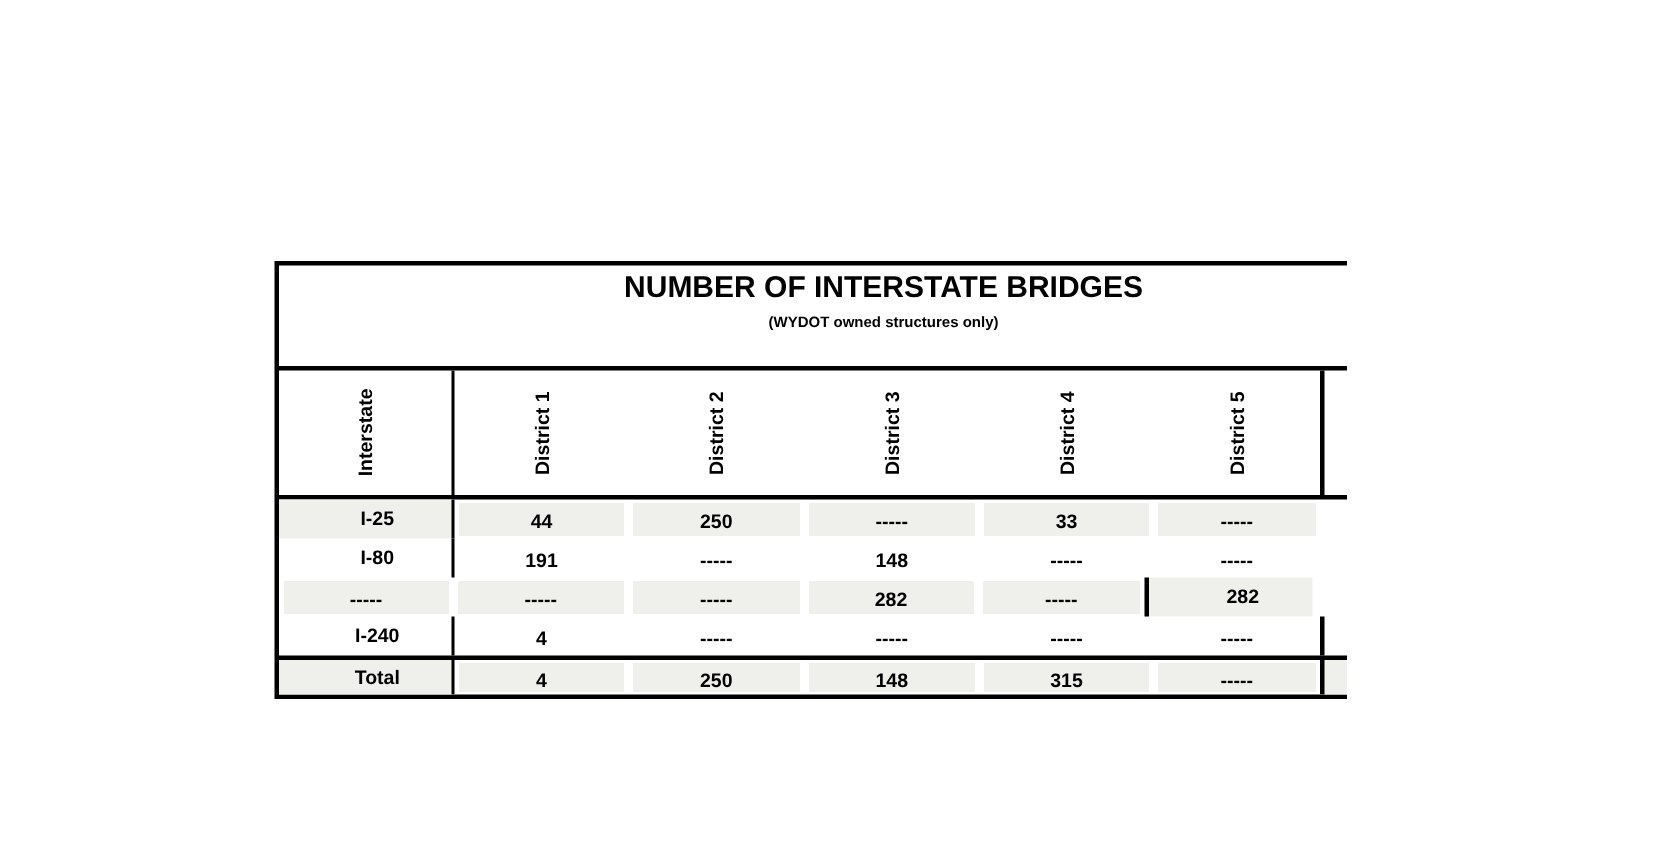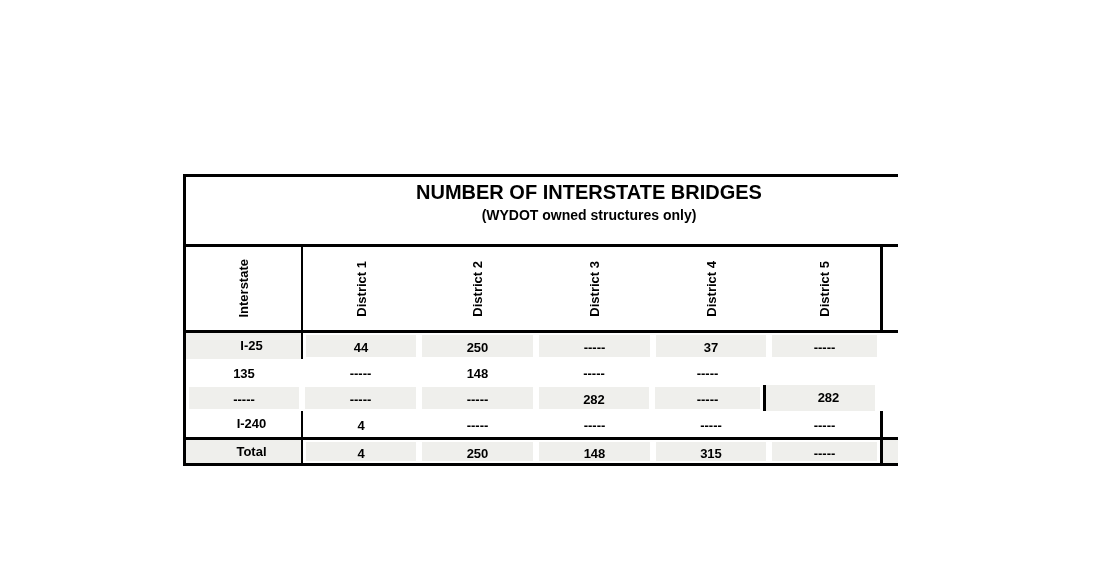--- a/index.html
+++ b/index.html
@@ -33,21 +33,21 @@
     padding-top: 3px;
   }
   .title-main {
     font-size: 20px;
     font-weight: bold;
     line-height: 25px;
     color: #000;
     letter-spacing: 0px;
   }
   .title-sub {
-    font-size: 14px;
+    font-size: 10px;
     font-weight: bold;
     line-height: 21px;
     color: #000;
   }
   .header-row {
     display: flex;
     box-sizing: border-box;
     height: 86px;
     border-bottom: 3px solid var(--border, #000);
   }
@@ -134,26 +134,27 @@
       <div class="hcell w6 c-total">
         <span class="vert">Total</span>
       </div>
     </div>
 
     <div class="row shaded">
       <div class="cell w0 c-int">I-25</div>
       <div class="cell w1 gapbg">44</div>
       <div class="cell w2 gapbg">250</div>
       <div class="cell w3 gapbg">-----</div>
-      <div class="cell w4 gapbg">37</div>
+      <div class="cell w4 gapbg">33</div>
       <div class="cell w5 gapbg">-----</div>
     </div>
 
     <div class="row">
-      <div class="cell w1 gapbg">135</div>
+      <div class="cell w0 c-int">I-80</div>
+      <div class="cell w1 gapbg">191</div>
       <div class="cell w2 gapbg">-----</div>
       <div class="cell w3 gapbg">148</div>
       <div class="cell w4 gapbg">-----</div>
       <div class="cell w5 gapbg">-----</div>
     </div>
 
     <div class="row shaded">
       <div class="cell w1 gapbg">-----</div>
       <div class="cell w2 gapbg">-----</div>
       <div class="cell w3 gapbg">-----</div>

